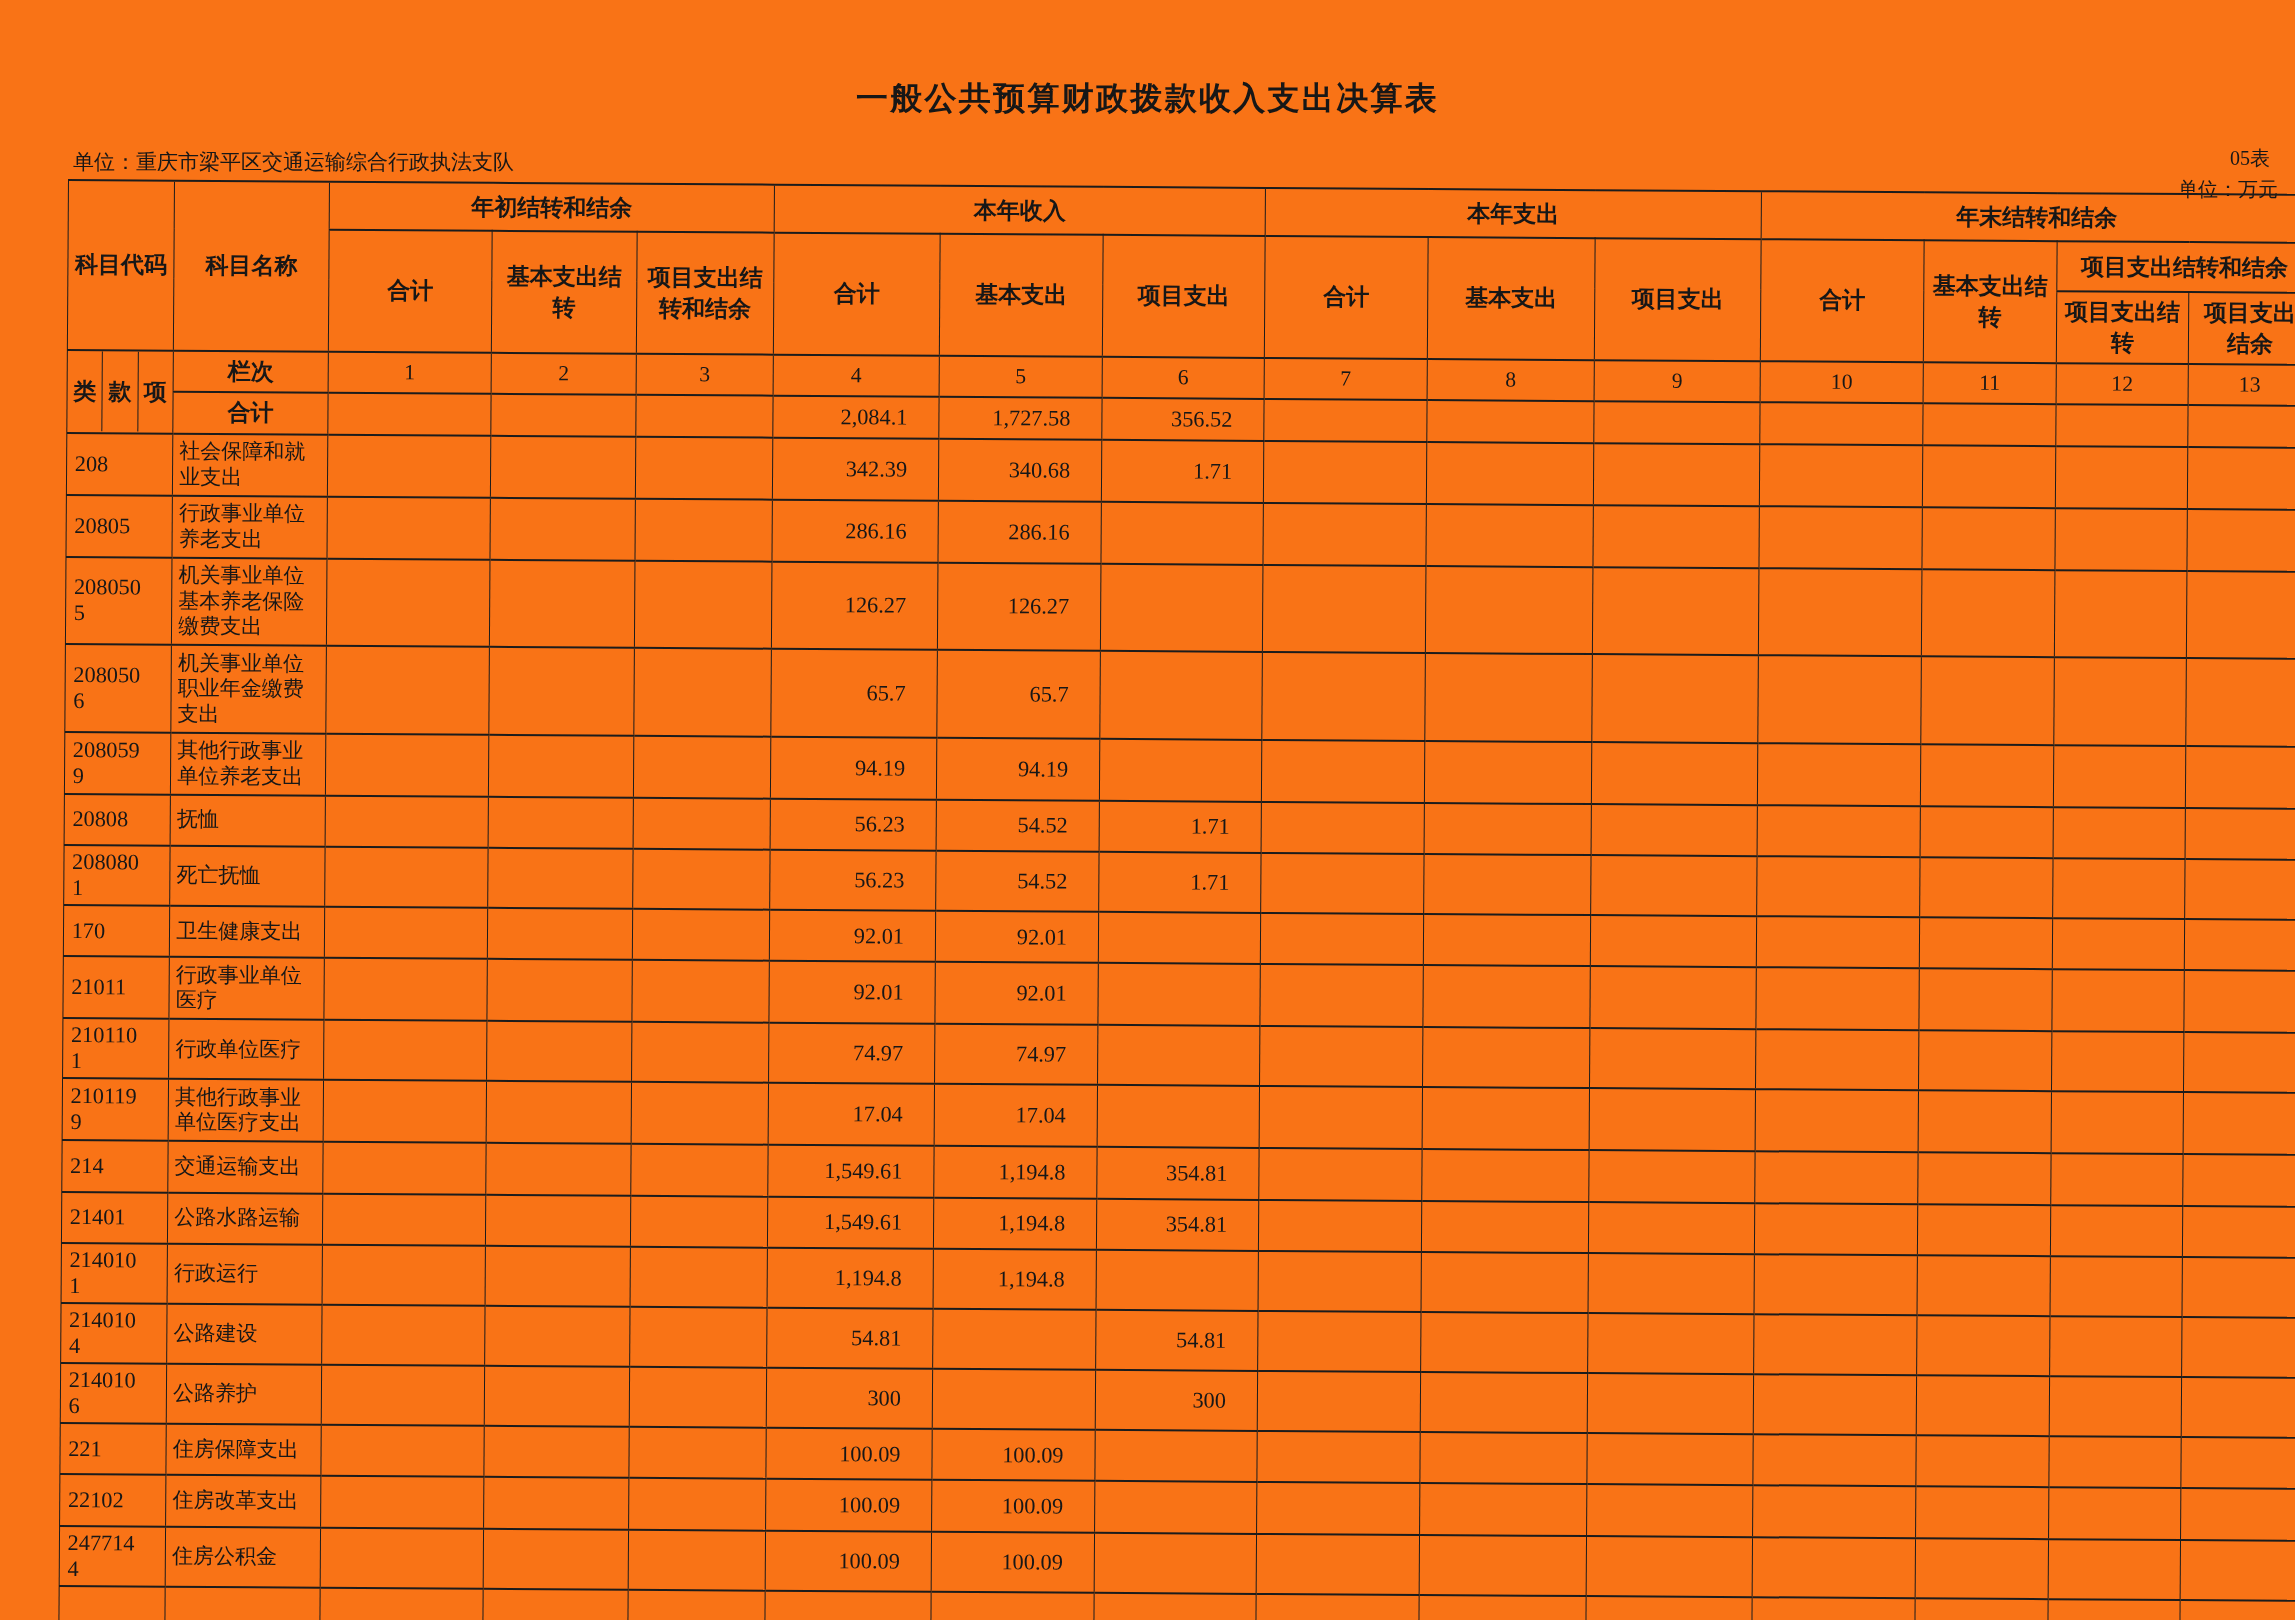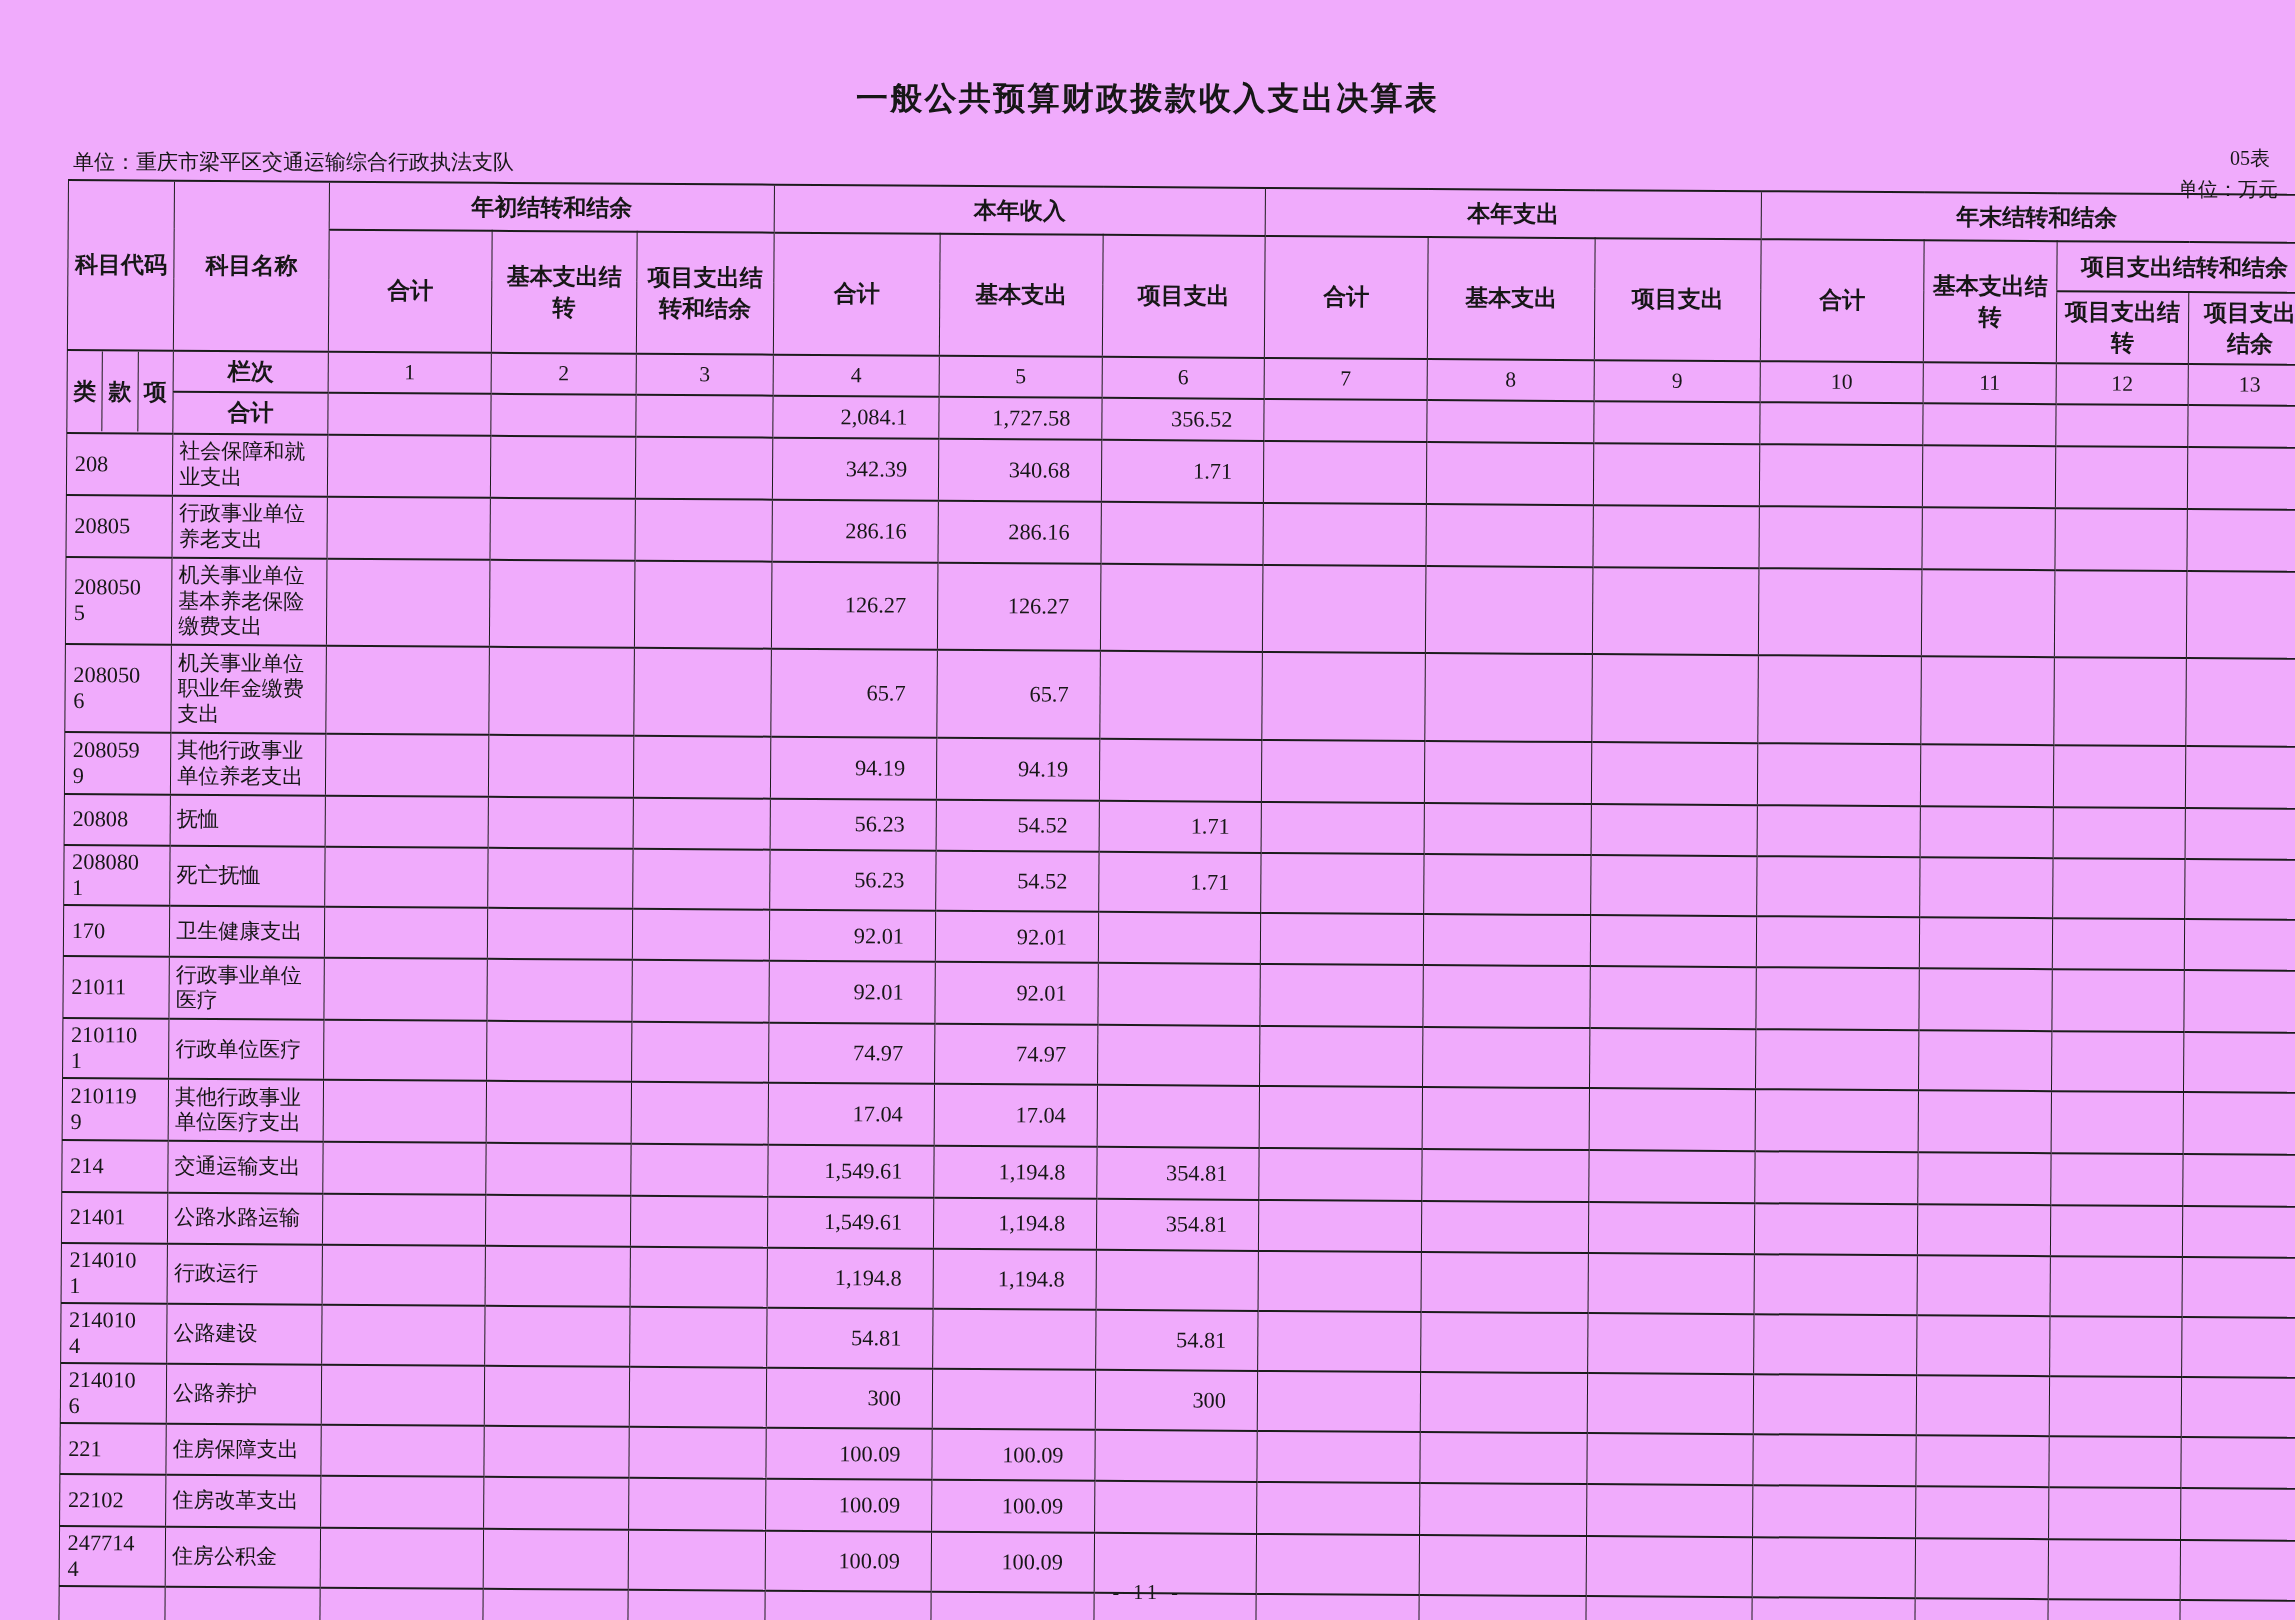--- a/index.html
+++ b/index.html
@@ -1,19 +1,19 @@
 <!DOCTYPE html>
 <html style="font-size:12.3px"><head>
 <meta charset="utf-8">
 <style>
   html,body{margin:0;padding:0;background:#d9d9d9;}
   .paper{
     position:relative;
     width:2295px;height:1621px;
-    background:#f0abfc;
+    background:#f97316;
     overflow:hidden;
     font-family:"Liberation Serif","DejaVu Sans",serif;
     color:#171717;
   }
   .page-title{
     position:absolute;top:77px;left:0;width:100%;
     text-align:center;font-size:32px;font-weight:bold;letter-spacing:2.3px;
   }
   .unit-label{position:absolute;top:148px;left:73px;font-size:21px;font-weight:normal;}
   .sheet-label{position:absolute;top:145px;right:25px;font-size:20px;}
@@ -497,15 +497,14 @@
             <td class="val-cell"></td>
             <td class="val-cell"></td>
             <td class="val-cell"></td>
             <td class="val-cell"></td>
             <td class="val-cell"></td>
           </tr>
         </tbody>
     </table>
   </div>
 
-  <div class="page-number">- 11 -</div>
 </div>
 
 
 </body></html>

